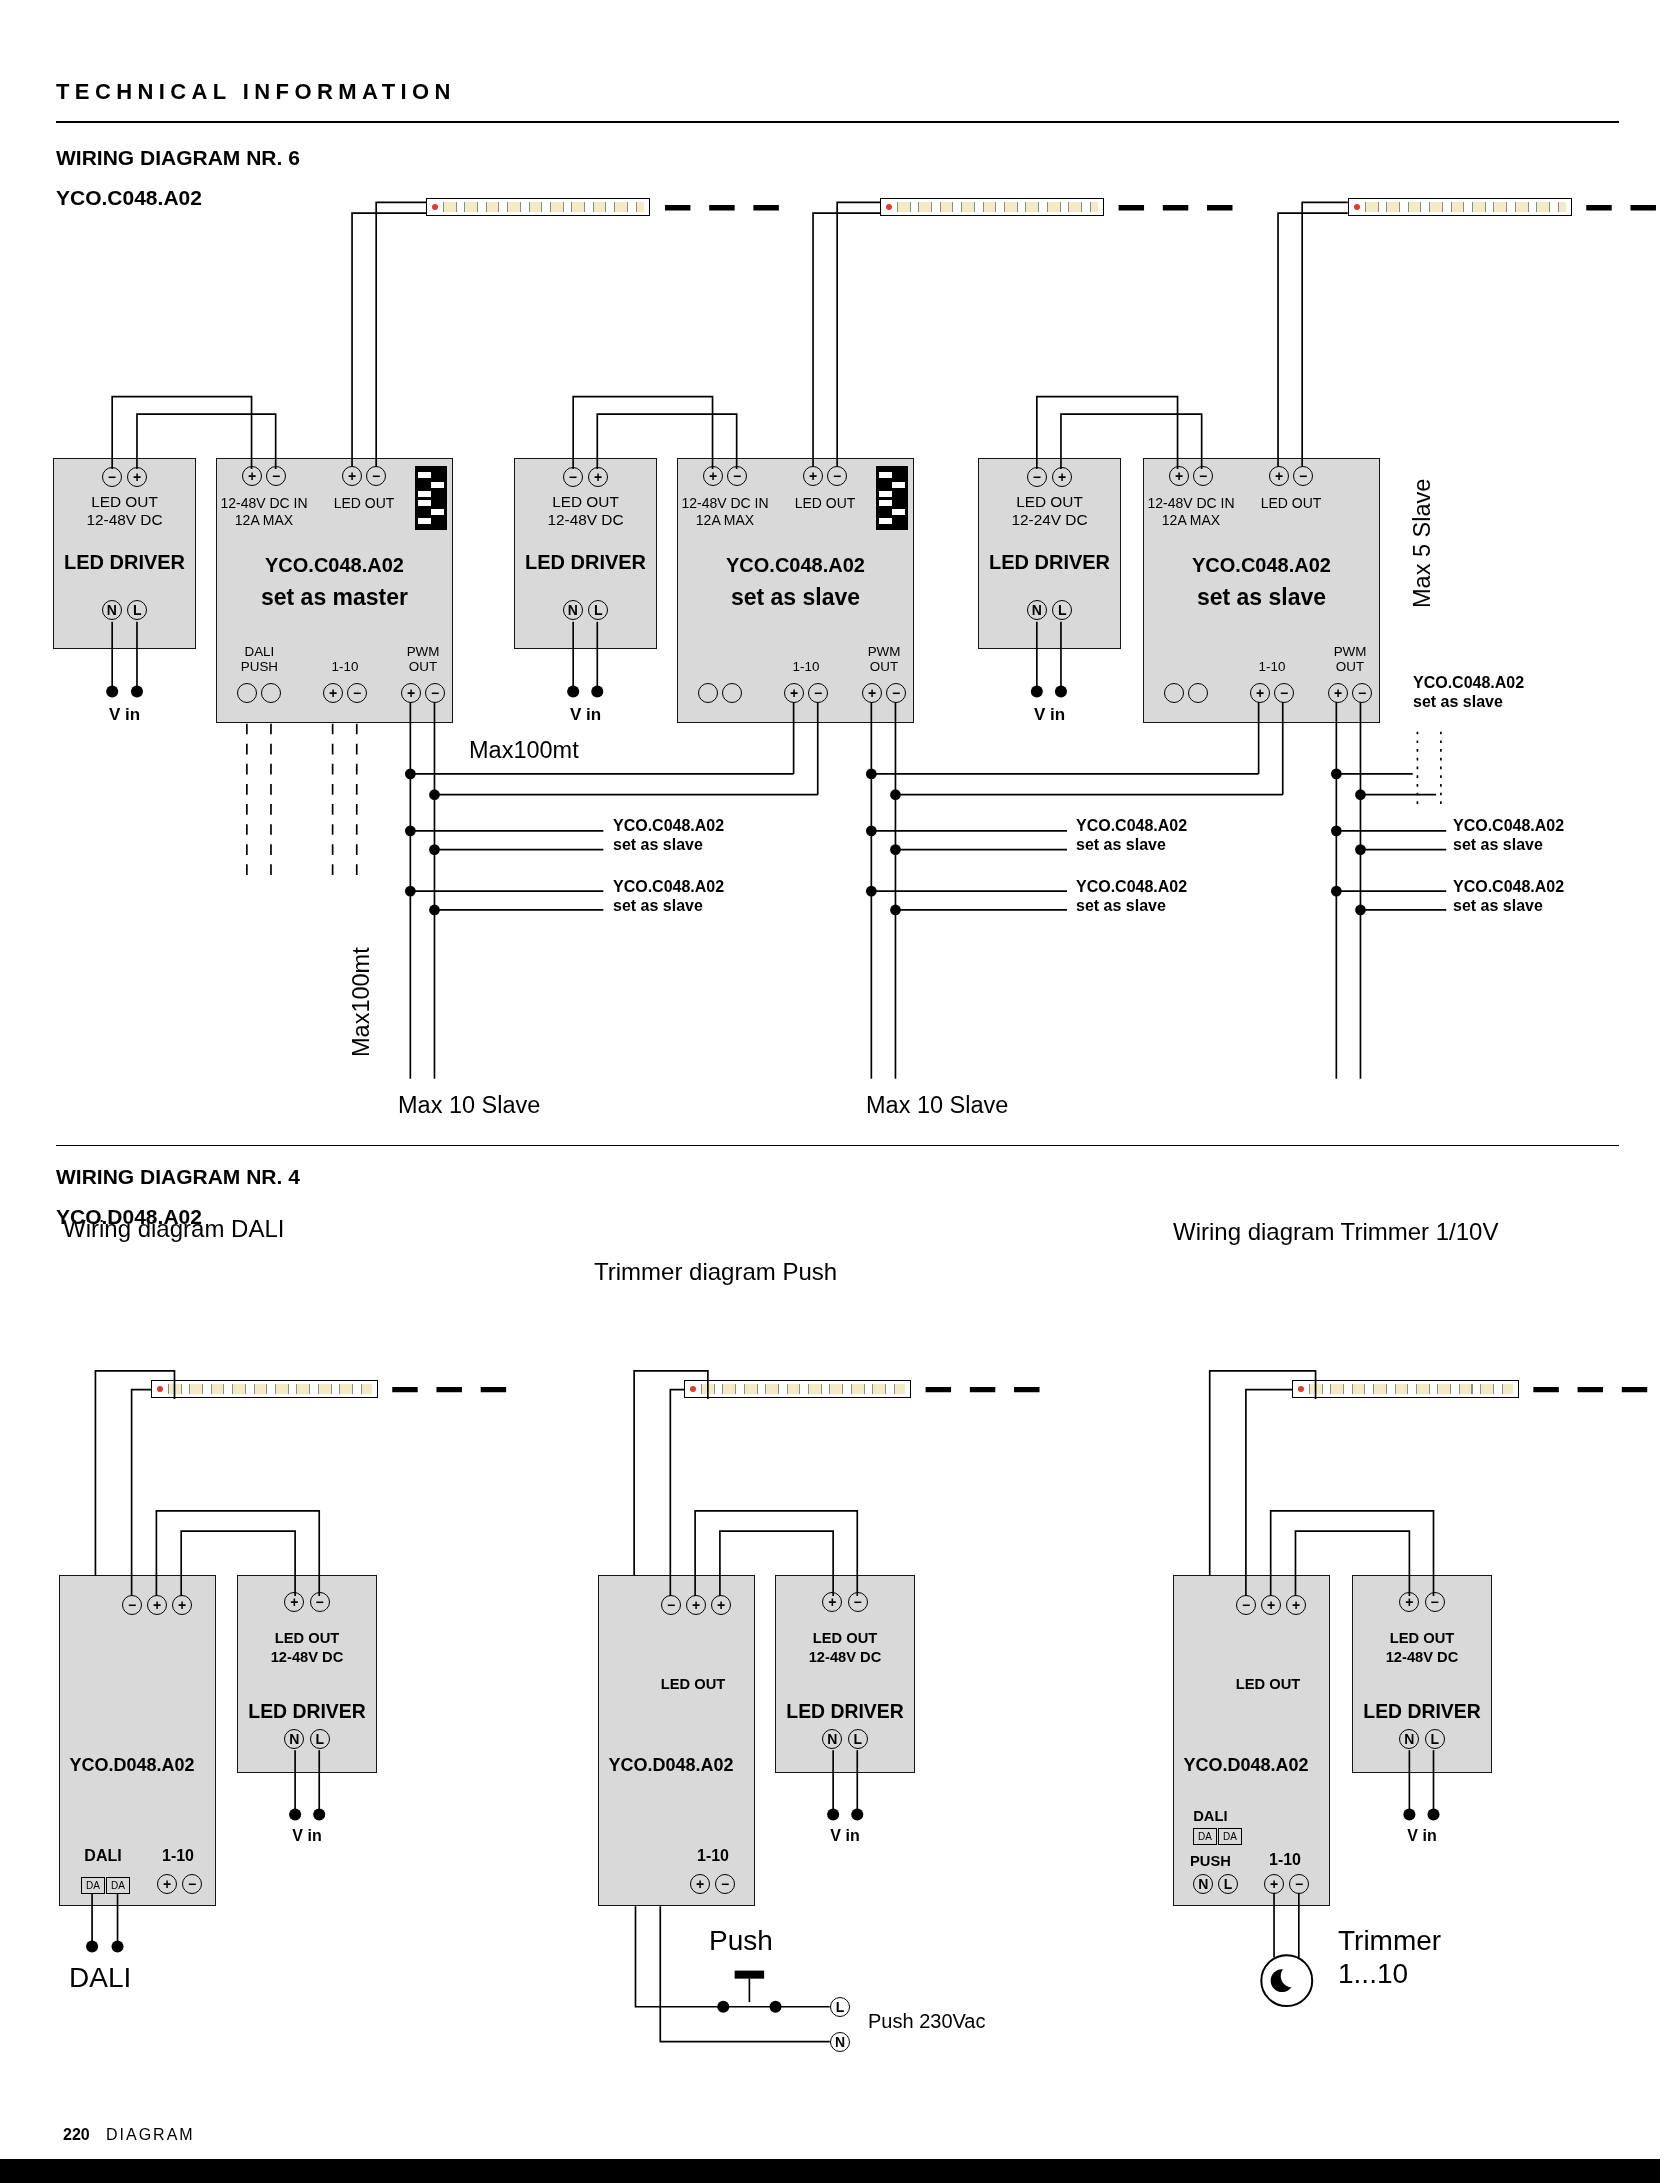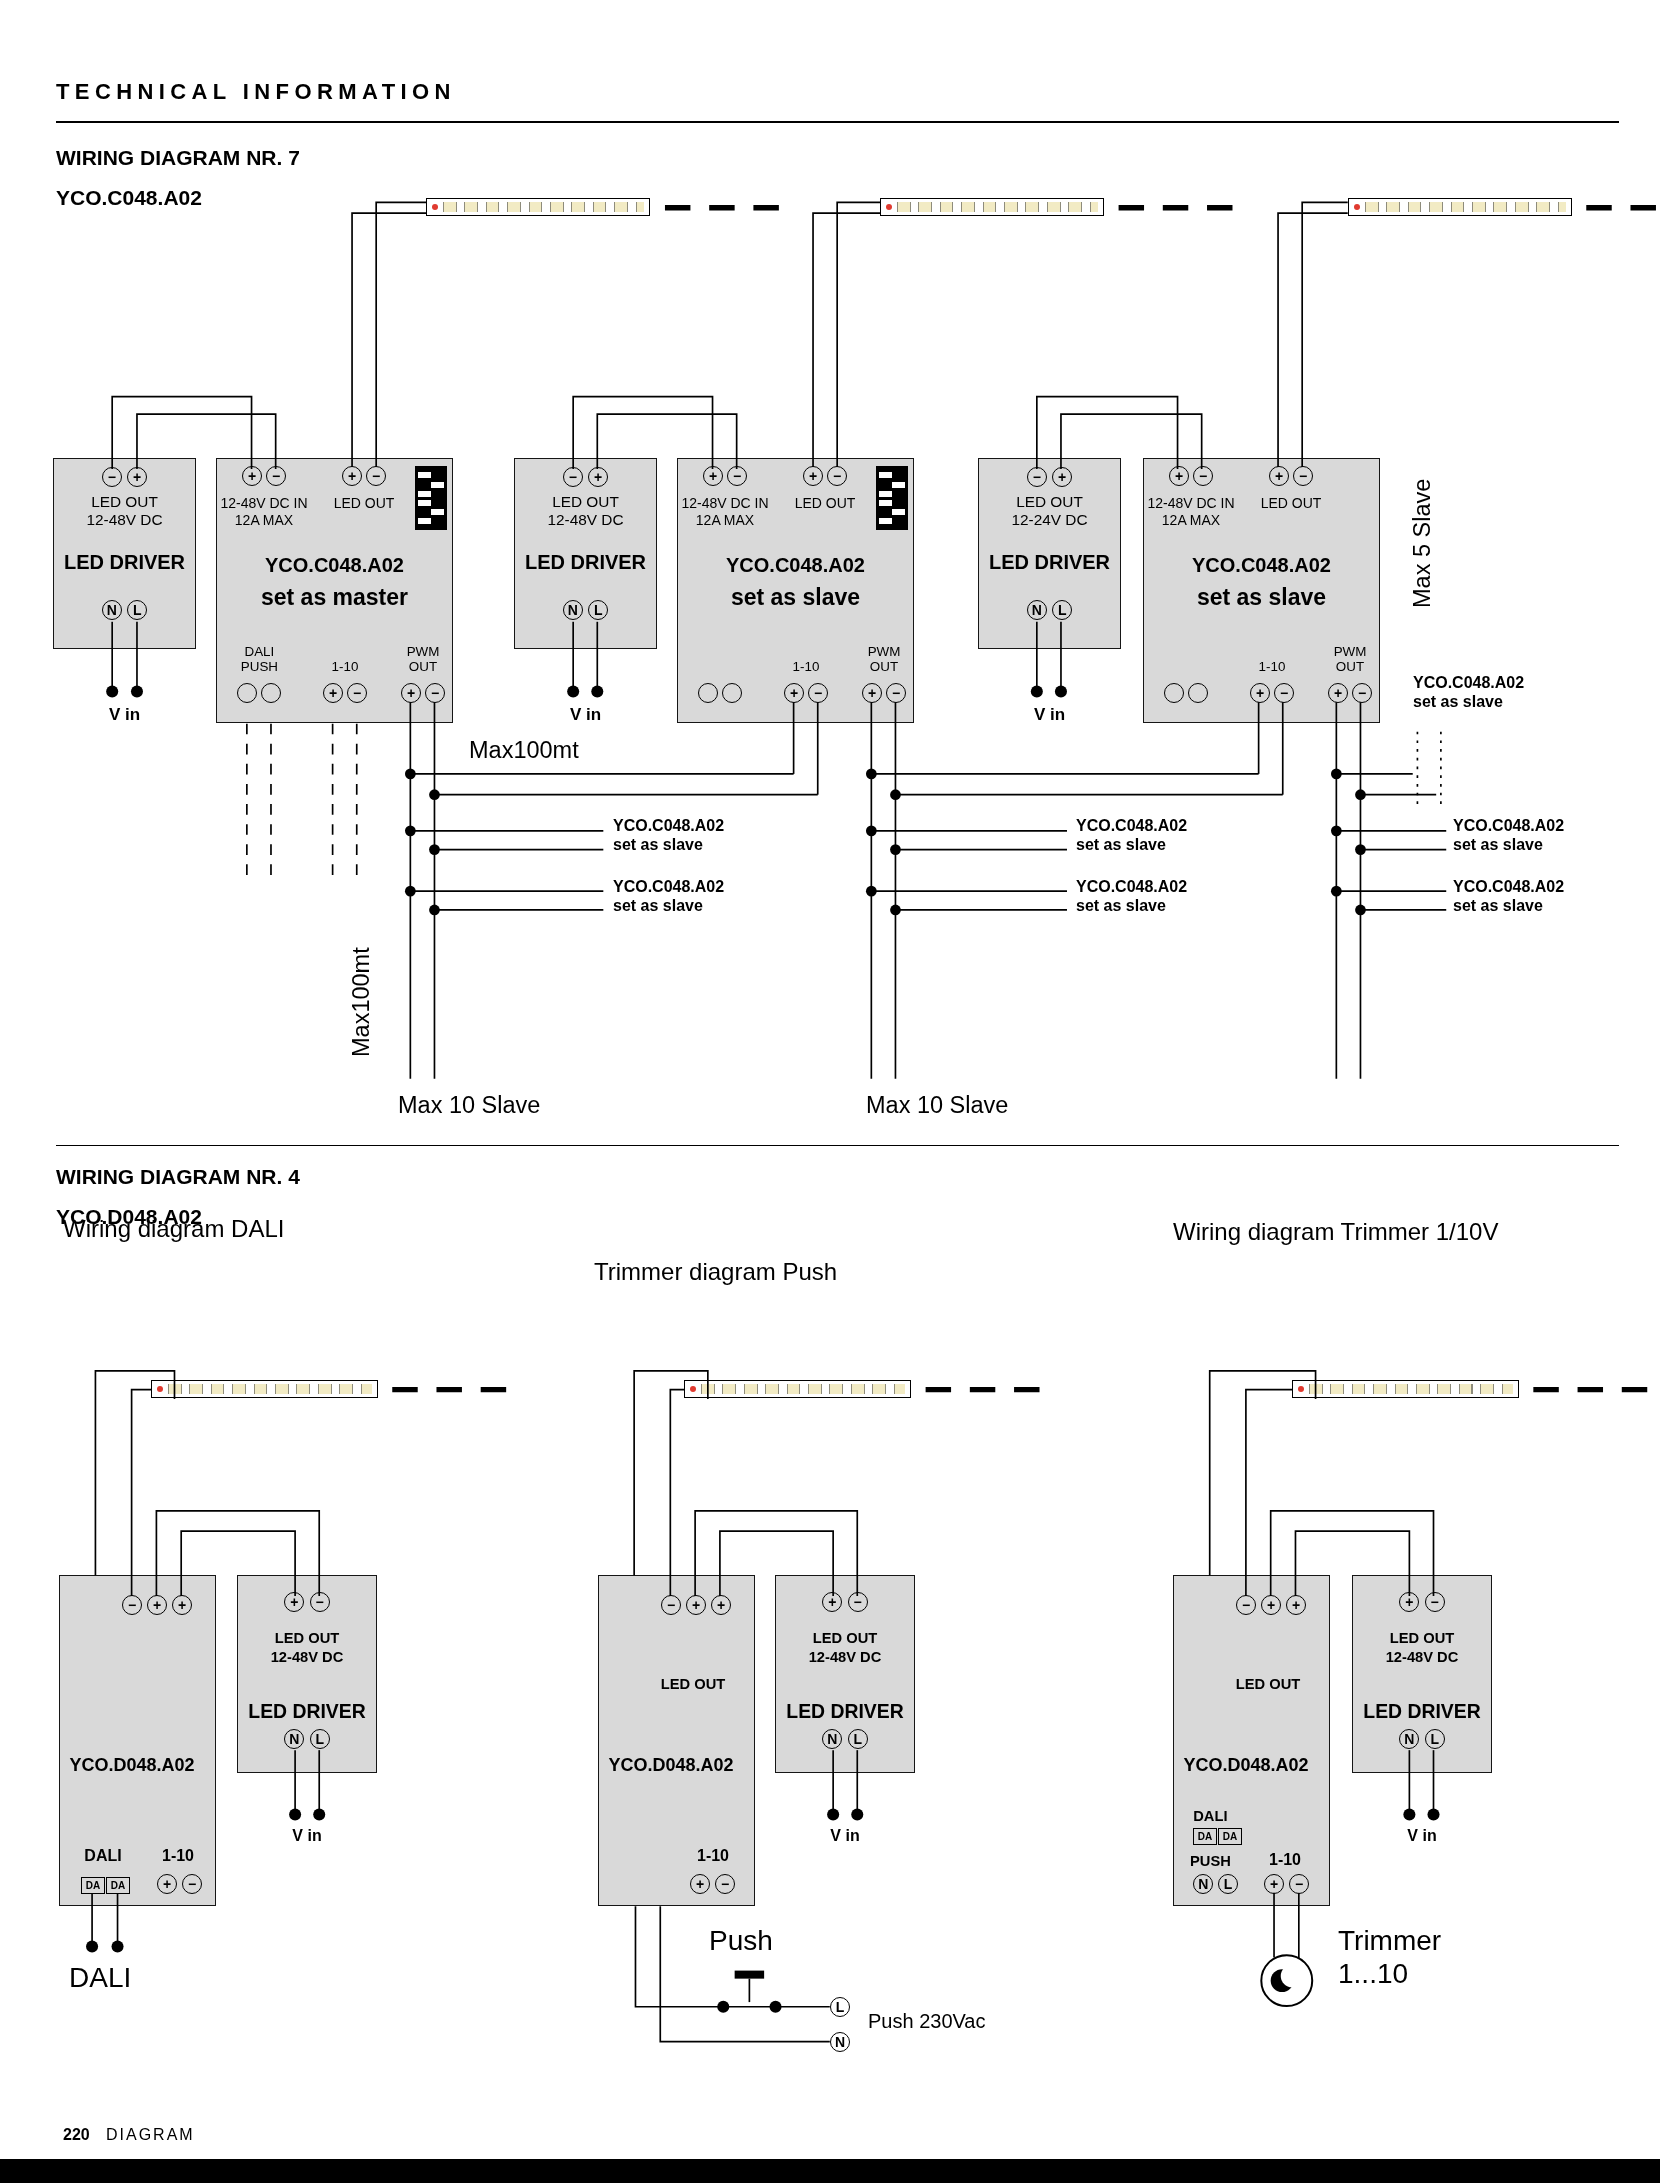--- a/index.html
+++ b/index.html
@@ -28,21 +28,21 @@
   .t30 {font-size:20px;}
   .t24 {font-size:16px;}
   .t24bb {font-size:16px; font-weight:700;}
   .vert {transform:rotate(-90deg); transform-origin:0 0;}
   .box {position:absolute; background:#d9d9d9; border:1.3px solid #161616;}
   .term {position:absolute; width:20px; height:20px; border:1.7px solid #000; border-radius:50%;
          display:flex; align-items:center; justify-content:center; font-size:14px; font-weight:700; line-height:1;}
   .trow {position:absolute; left:0; width:100%; display:flex; justify-content:center; gap:5.4px;}
   .trow .term {position:static;}
   .dabox {position:absolute; width:24px; height:17.4px; border:1.7px solid #000; display:flex;
-          align-items:center; justify-content:center; font-size:10px; font-weight:700;}
+          align-items:center; justify-content:center; font-size:10px; font-weight:400;}
   .strip {position:absolute; height:18px; border:1.7px solid #000; background:#fff; display:flex; align-items:center; padding:0 4.7px;}
   .reddot {width:6px; height:6px; border-radius:50%; background:#e03a2f; flex:0 0 auto; margin-right:5.4px;}
   .cells {flex:1; height:10px;
           background:repeating-linear-gradient(90deg,#8e8c7c 0 1px,#f2ebc4 1px 12.7px,#8e8c7c 12.7px 13.7px,#ffffff 13.7px 21.4px);}
   .dip {position:absolute; width:32px; height:64px; background:#000; display:flex; flex-direction:column;
         justify-content:space-evenly; padding:2.7px;}
   .dip i {display:block; width:13.4px; height:6px; background:#fff;}
   .dip i.r {align-self:flex-end;}
   .footerbar {background:#000;}
   svg.wires {position:absolute; left:0; top:0; pointer-events:none;}
@@ -54,21 +54,21 @@
 </style>
 </head>
 <body>
 
 <div class="page">
 
   <div class="abs hdr" style="left:56px;top:79px">TECHNICAL INFORMATION</div>
   <div class="abs rule" style="left:56px;top:121px;width:1563px"></div>
 
   <div>
-    <div class="abs t31b" style="left:56px;top:146px">WIRING DIAGRAM  NR. 7</div>
+    <div class="abs t31b" style="left:56px;top:146px">WIRING DIAGRAM  NR. 6</div>
     <div class="abs t31b" style="left:56px;top:186px">YCO.C048.A02</div>
 
     <div class="strip" style="left:426px;top:198px;width:224px">
         <span class="reddot"></span>
         <span class="cells"></span>
       </div>
     <div class="strip" style="left:880px;top:198px;width:224px">
         <span class="reddot"></span>
         <span class="cells"></span>
       </div>

